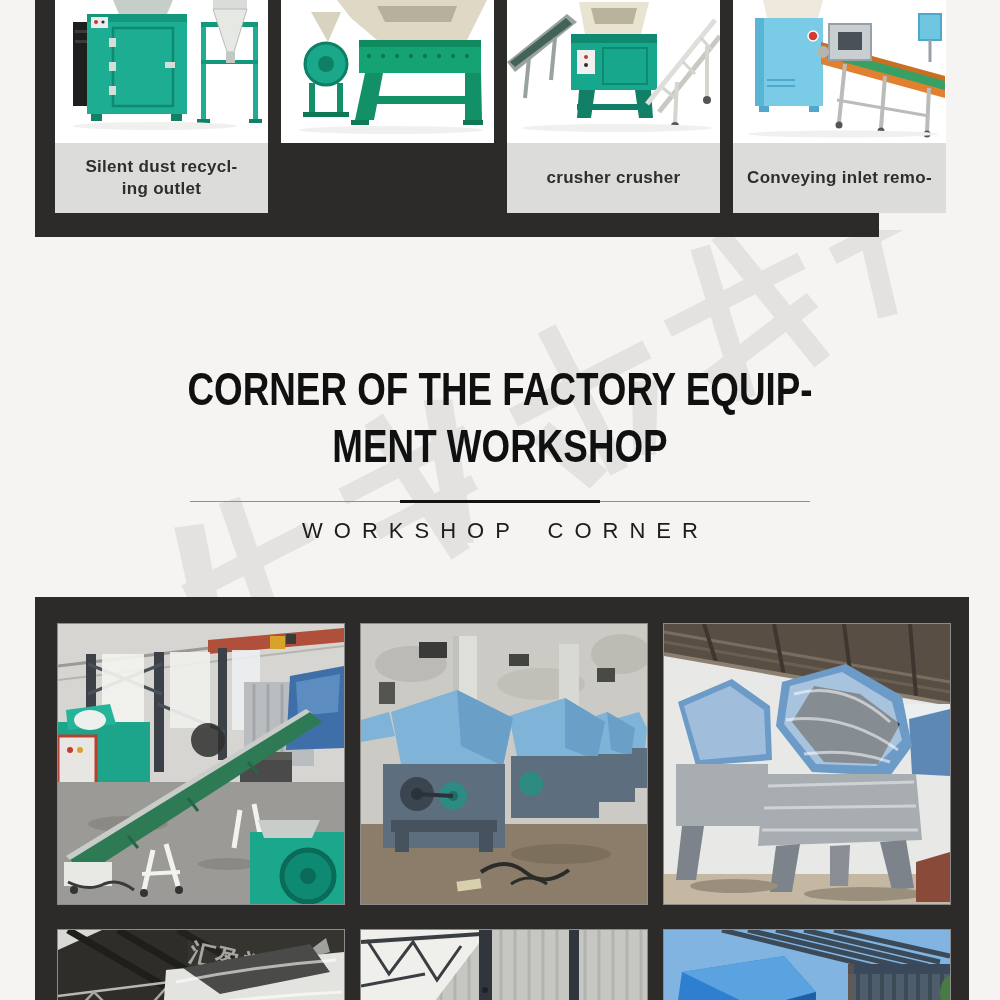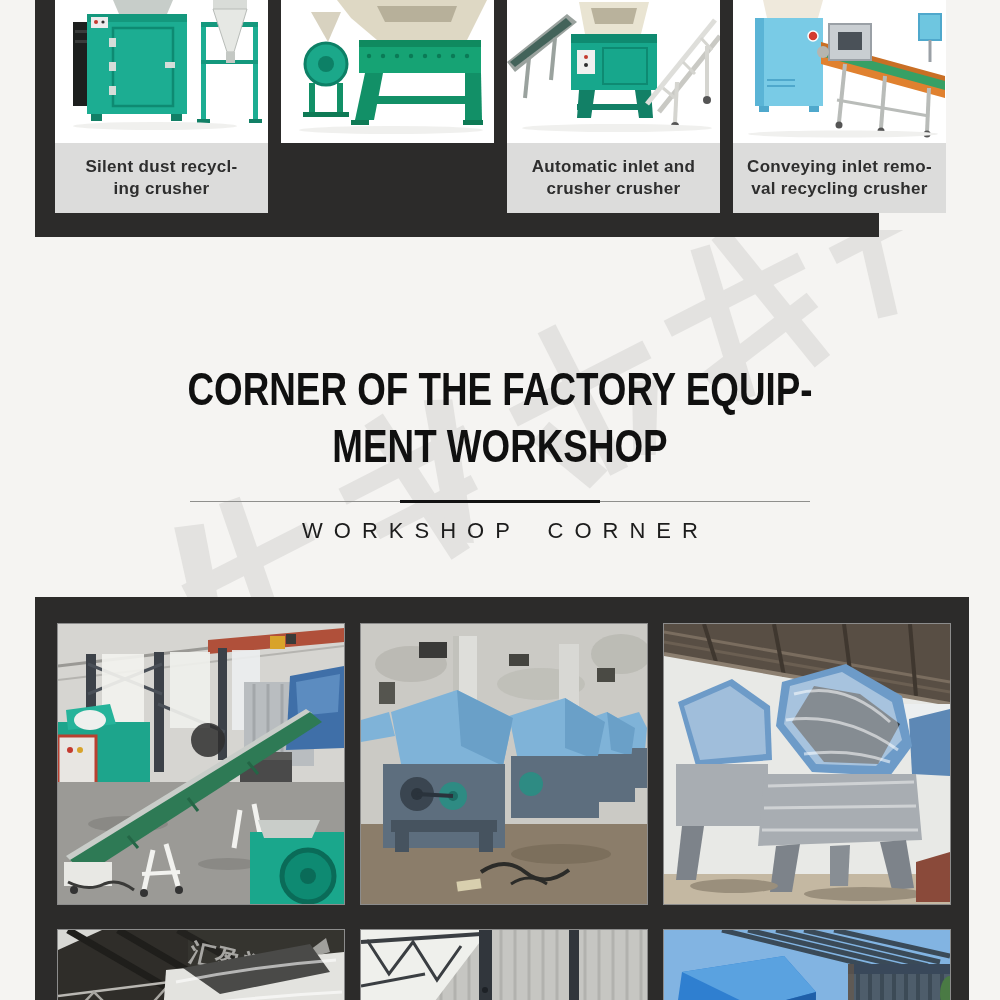--- a/index.html
+++ b/index.html
@@ -87,21 +87,21 @@
           <rect x="142" y="119" width="13" height="4" fill="#128066"></rect>
             <rect x="194" y="119" width="13" height="4" fill="#128066"></rect>
           <rect x="158" y="0" width="34" height="9" fill="#d9dcd8"></rect>
           <polygon points="158,9 192,9 179,52 172,52" fill="#e6e8e4" stroke="#b8bcb8" stroke-width="1"></polygon>
           <rect x="171" y="52" width="9" height="11" fill="#c4c8c4"></rect>
           <ellipse cx="100" cy="126" rx="82" ry="4" fill="#f0f0ee"></ellipse>
         </svg>
       </div>
       <div class="card-caption">
         <span>Silent dust recycl-</span>
-        <span>ing crusher</span>
+        <span>ing outlet</span>
       </div>
     </div>
 
     <div class="card">
       <div class="card-img">
         <svg width="213" height="143" viewBox="0 0 213 143">
           <rect width="213" height="143" fill="#ffffff"></rect>
           <polygon points="56,0 206,0 196,20 186,40 96,40 70,18" fill="#ded8c4"></polygon>
           <polygon points="96,6 176,6 170,22 104,22" fill="#b7b09a"></polygon>
           <rect x="78" y="40" width="122" height="33" fill="#16a374"></rect>
@@ -155,21 +155,20 @@
           <line x1="176" y1="62" x2="188" y2="74" stroke="#d5d5d0" stroke-width="3"></line>
           <line x1="194" y1="38" x2="205" y2="50" stroke="#d5d5d0" stroke-width="3"></line>
           <line x1="170" y1="82" x2="168" y2="122" stroke="#d5d5d0" stroke-width="4"></line>
           <line x1="200" y1="46" x2="200" y2="96" stroke="#d5d5d0" stroke-width="4"></line>
           <circle cx="168" cy="126" r="4" fill="#555"></circle>
             <circle cx="200" cy="100" r="4" fill="#555"></circle>
           <ellipse cx="110" cy="128" rx="95" ry="4" fill="#f0f0ee"></ellipse>
         </svg>
       </div>
       <div class="card-caption">
-        <span>Automatic inlet and</span>
         <span>crusher crusher</span>
       </div>
     </div>
 
     <div class="card">
       <div class="card-img">
         <svg width="213" height="143" viewBox="0 0 213 143">
           <rect width="213" height="143" fill="#ffffff"></rect>
           <polygon points="30,0 90,0 85,18 34,18" fill="#efe9dc"></polygon>
           <rect x="22" y="18" width="68" height="88" fill="#79cbe6"></rect>
@@ -192,21 +191,20 @@
           <circle cx="106" cy="125" r="3.5" fill="#555"></circle>
             <circle cx="148" cy="131" r="3.5" fill="#555"></circle>
             <circle cx="194" cy="134" r="3.5" fill="#555"></circle>
           <rect x="186" y="14" width="22" height="26" fill="#6ec6e0" stroke="#4fa8cc" stroke-width="2"></rect>
           <line x1="197" y1="40" x2="197" y2="62" stroke="#9aa0a6" stroke-width="3"></line>
           <ellipse cx="110" cy="134" rx="95" ry="3.5" fill="#f0f0ee"></ellipse>
         </svg>
       </div>
       <div class="card-caption">
         <span>Conveying inlet remo-</span>
-        <span>val recycling crusher</span>
       </div>
     </div>
 
   </div>
 </div>
 
 <div class="watermark-layer">
   <svg width="1000" height="400" viewBox="0 0 1000 400">
     <g fill="#e3e2e0" transform="rotate(-27 500 210)">
 

